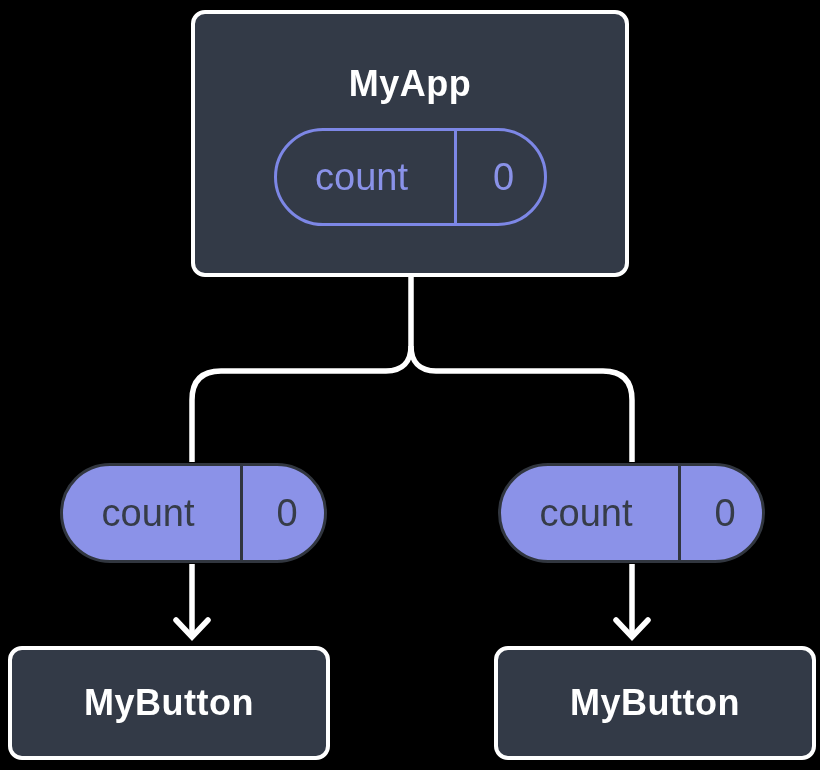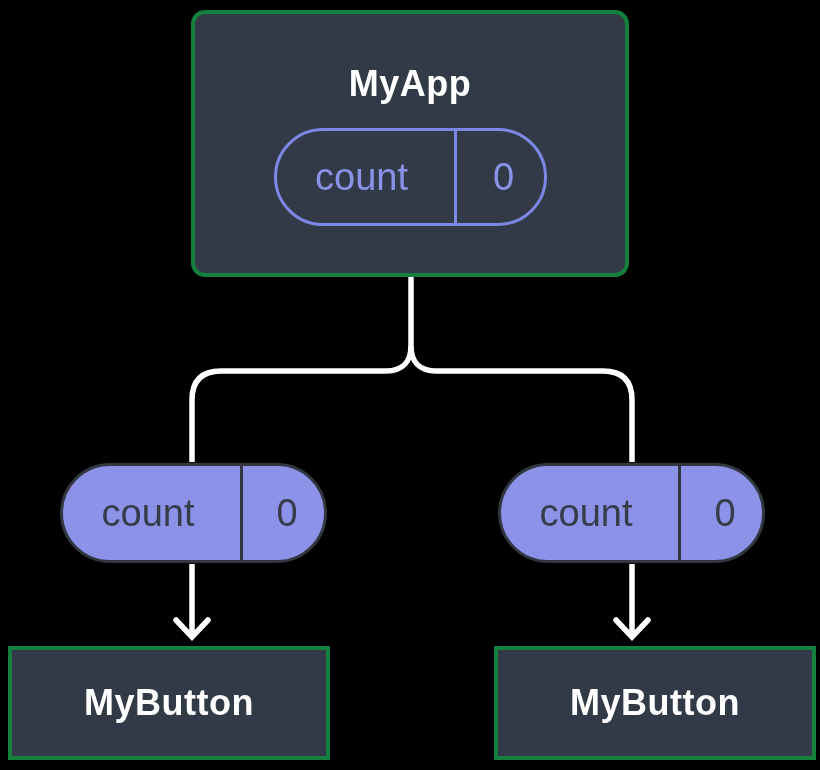--- a/index.html
+++ b/index.html
@@ -14,21 +14,21 @@
   .stage {
     position: relative;
     width: 820px;
     height: 770px;
   }
   
   .node {
     position: absolute;
     box-sizing: border-box;
     background: #333A47;
-    border: 4px solid #15803d;
+    border: 4px solid #ffffff;
     border-radius: 14px;
     display: flex;
     flex-direction: column;
     align-items: center;
   }
   .node-title {
     color: #FFFFFF;
     font-size: 36px;
     font-weight: bold;
     letter-spacing: 0.5px;
@@ -36,21 +36,21 @@
     white-space: nowrap;
   }
   .root-node {
     left: 191px; top: 10px;
     width: 438px; height: 267px;
     justify-content: flex-start;
   }
   .root-node .node-title { margin-top: 52px; }
   .leaf-node {
     justify-content: center;
-    border-radius: 0;
+    border-radius: 14px;
     width: 322px; height: 114px;
     top: 646px;
   }
   .leaf-left  { left: 8px; }
   .leaf-right { left: 494px; }
 
   
   .pill {
     position: absolute;
     box-sizing: border-box;

